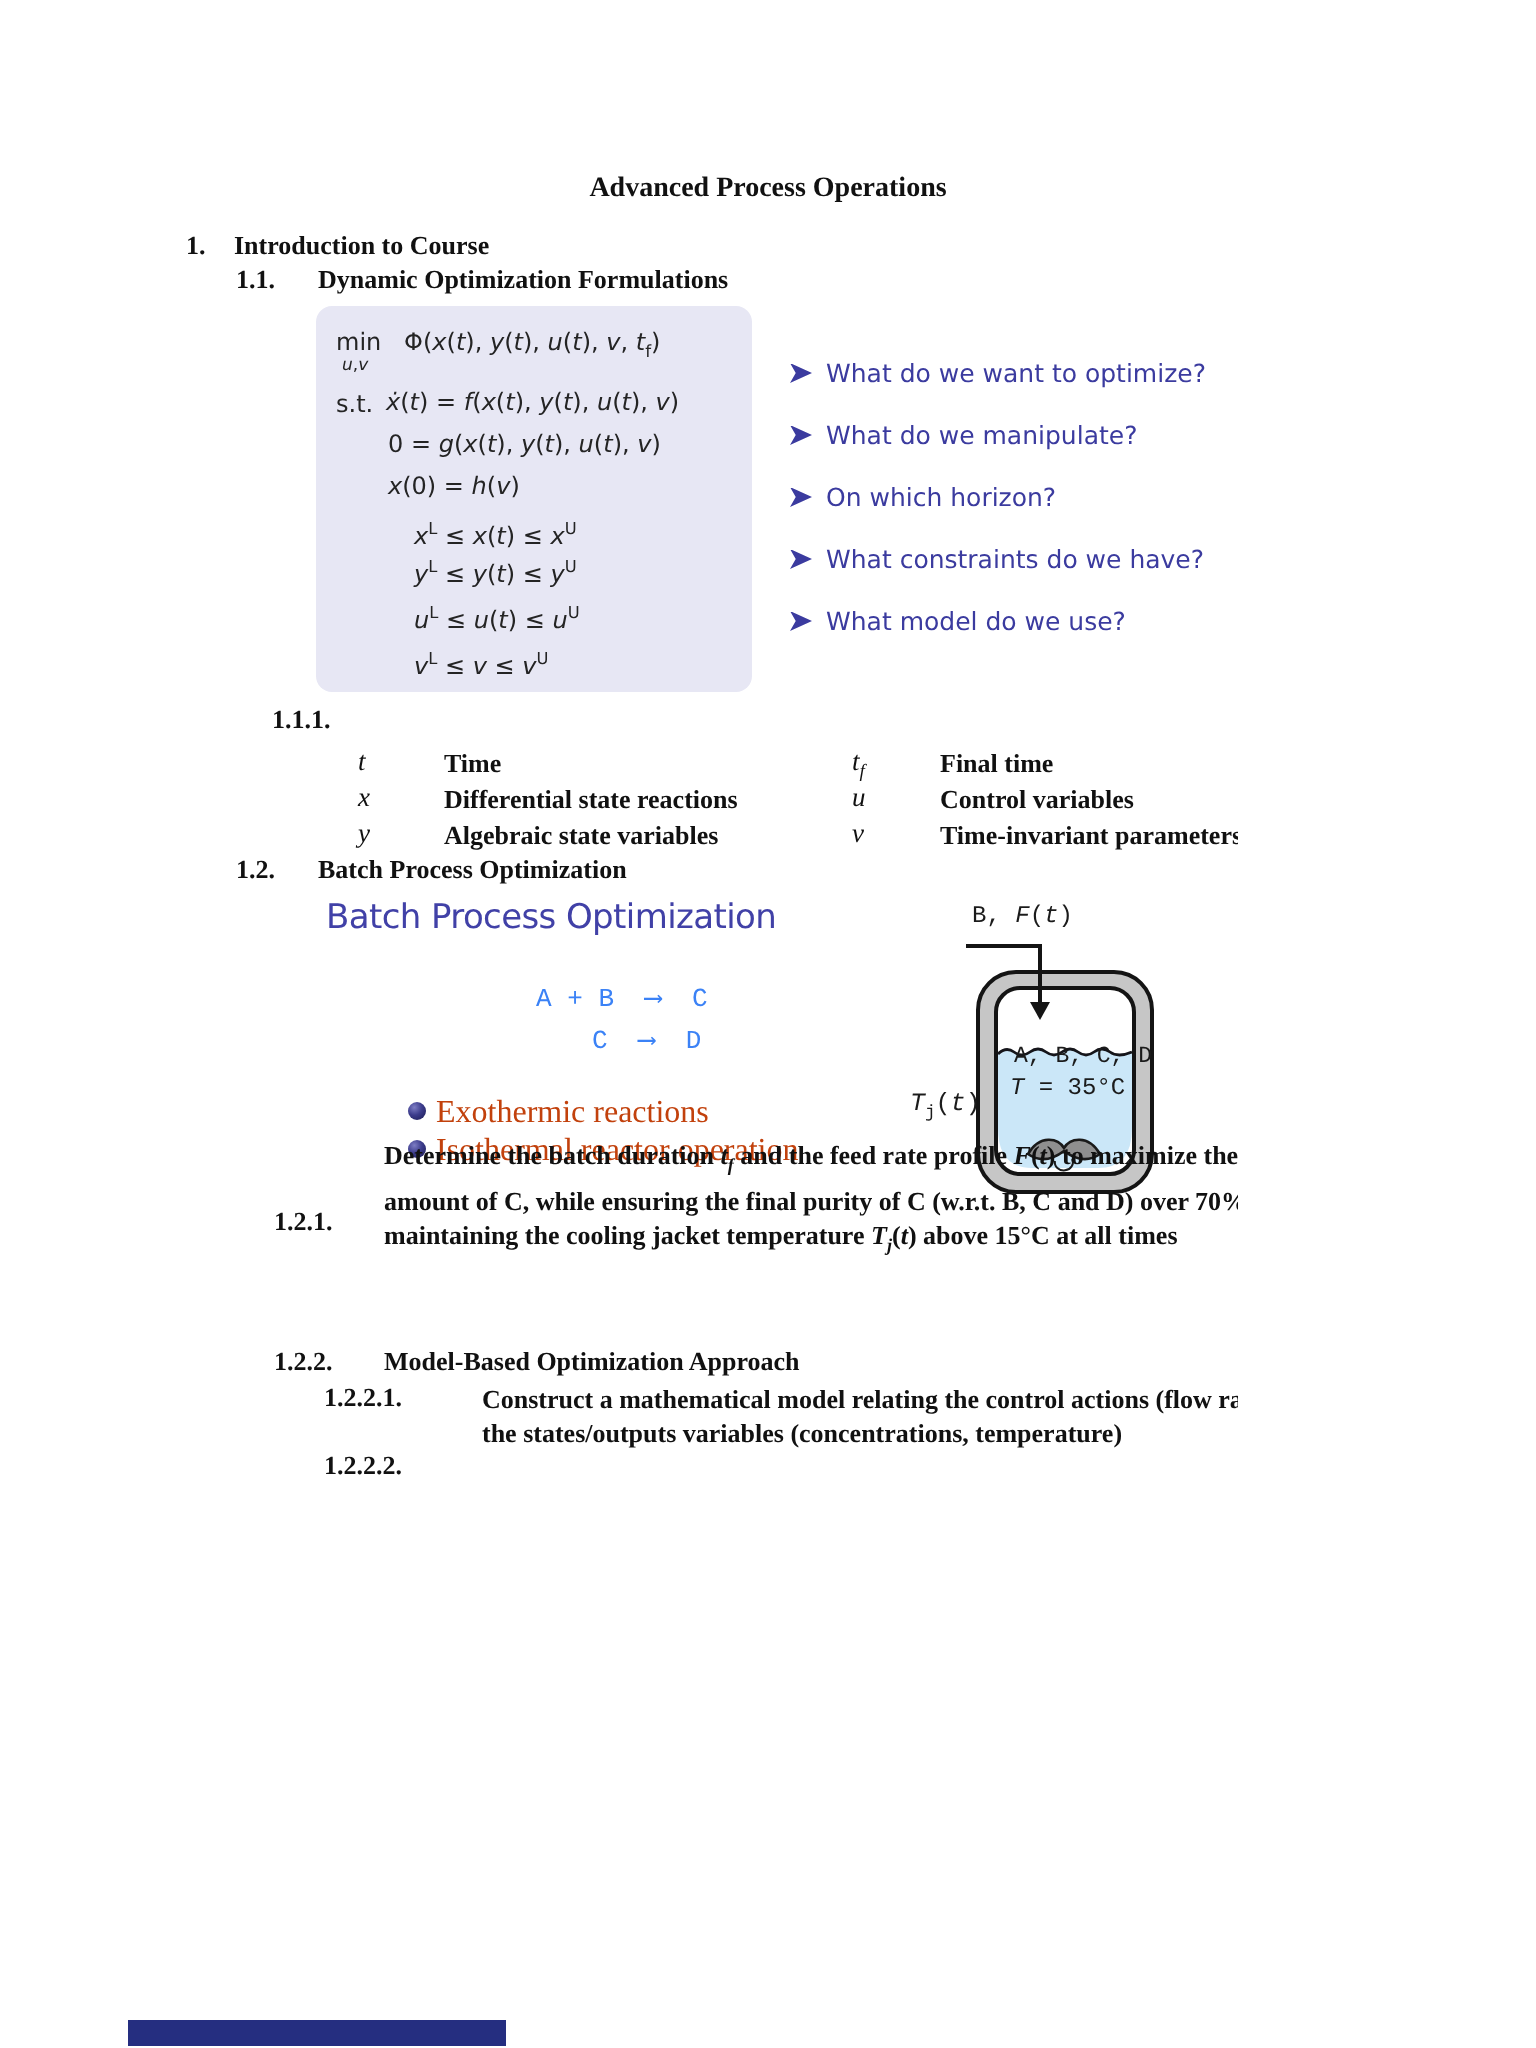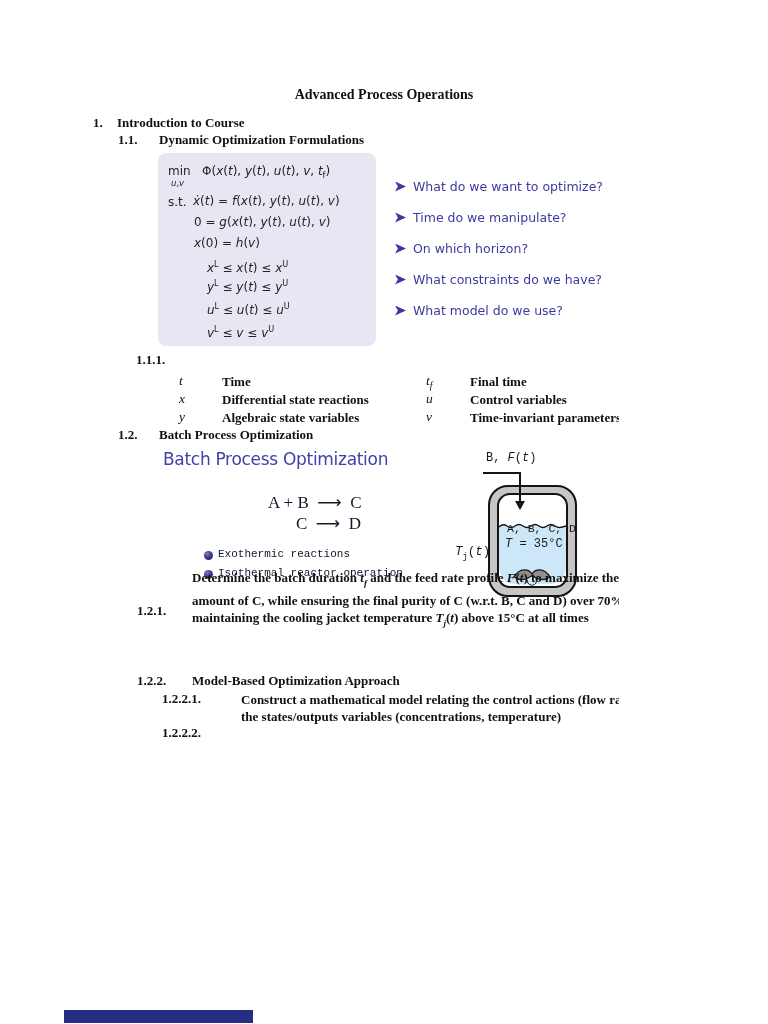--- a/index.html
+++ b/index.html
@@ -16,25 +16,25 @@
   .m{position:absolute;font-family:"DejaVu Sans",sans-serif;font-size:12px;color:#242424;white-space:nowrap}
   .q{position:absolute;left:395px;display:flex;align-items:center;gap:7px;color:#3b3b9f;
      font-family:"DejaVu Sans",sans-serif;font-size:12.5px;white-space:nowrap}
   .q-arrow{width:11px;height:10px;background:#3b3b9f;clip-path:polygon(0 0,100% 50%,0 100%,26% 50%);flex:none}
   
   .vsym{position:absolute;font-style:italic;font-size:13.5px;font-family:"Liberation Serif",serif}
   .vdesc{position:absolute;font-weight:bold;font-size:13px;white-space:nowrap}
   
   .slide-title{position:absolute;font-family:"DejaVu Sans",sans-serif;font-size:17px;color:#4141a7;
                letter-spacing:-0.3px;white-space:nowrap}
-  .rx{position:absolute;font-family:Liberation Serif, serif;font-size:17px;color:#0f172a}
+  .rx{position:absolute;font-family:Liberation Mono, monospace;font-size:13px;color:#3b82f6}
   .pre{white-space:pre}
   .ball{position:absolute;width:9px;height:9px;border-radius:50%;
         background:radial-gradient(circle at 35% 30%,#7d7dc4 0%,#3c3c8c 45%,#191950 100%)}
-  .btxt{position:absolute;font-family:Liberation Mono, monospace;font-size:11px;color:#0f172a;white-space:nowrap}
+  .btxt{position:absolute;font-family:Liberation Serif, serif;font-size:16px;color:#c2410c;white-space:nowrap}
   .rlabel{position:absolute;font-family:Liberation Mono, monospace;font-size:12px;color:#1b1b1b;white-space:nowrap}
   .jacket{position:absolute;left:488px;top:485px;width:89px;height:112px;background:#c6c6c6;
           border:2.5px solid #141414;border-radius:20px}
   .vessel{position:absolute;left:497px;top:493px;width:71px;height:95px;background:#fff;
           border:2px solid #141414;border-radius:13px}
   .lsvg{position:absolute;left:499px;top:519px}
   .fline{position:absolute;background:#141414}
   .ftri{position:absolute;width:0;height:0;border-left:5.5px solid transparent;
         border-right:5.5px solid transparent;border-top:9px solid #141414}
   .impeller{position:absolute;left:513px;top:566px}
@@ -68,21 +68,21 @@
     <span class="m" style="left:207px;top:278px"><i>y</i><sup>L</sup> ≤ <i>y</i>(<i>t</i>) ≤ <i>y</i><sup>U</sup></span>
     <span class="m" style="left:207px;top:301px"><i>u</i><sup>L</sup> ≤ <i>u</i>(<i>t</i>) ≤ <i>u</i><sup>U</sup></span>
     <span class="m" style="left:207px;top:324px"><i>v</i><sup>L</sup> ≤ <i>v</i> ≤ <i>v</i><sup>U</sup></span>
 
     <div class="q" style="top:179px">
       <span class="q-arrow"></span>
       <span>What do we want to optimize?</span>
     </div>
     <div class="q" style="top:210px">
       <span class="q-arrow"></span>
-      <span>Time do we manipulate?</span>
+      <span>What do we manipulate?</span>
     </div>
     <div class="q" style="top:241px">
       <span class="q-arrow"></span>
       <span>On which horizon?</span>
     </div>
     <div class="q" style="top:272px">
       <span class="q-arrow"></span>
       <span>What constraints do we have?</span>
     </div>
     <div class="q" style="top:303px">

